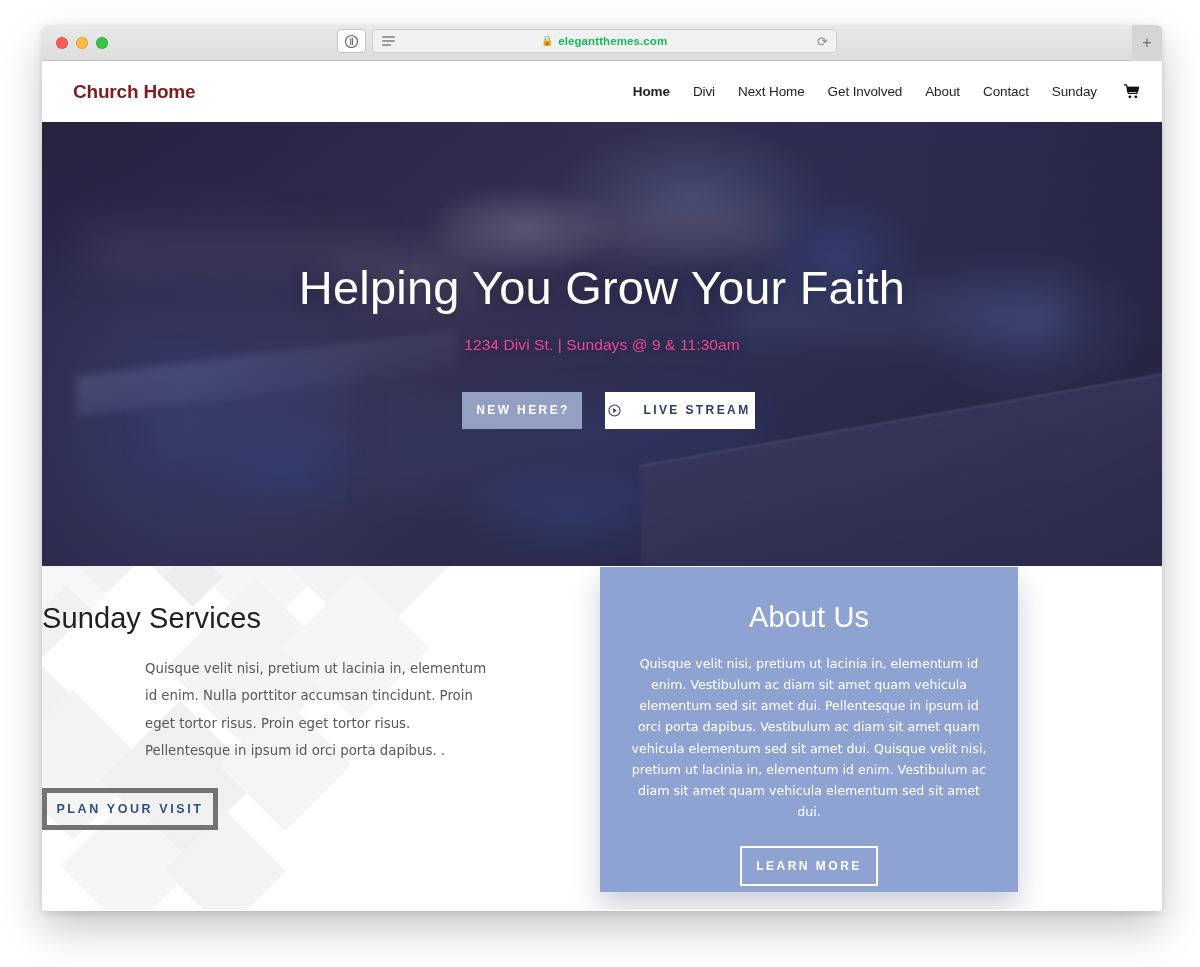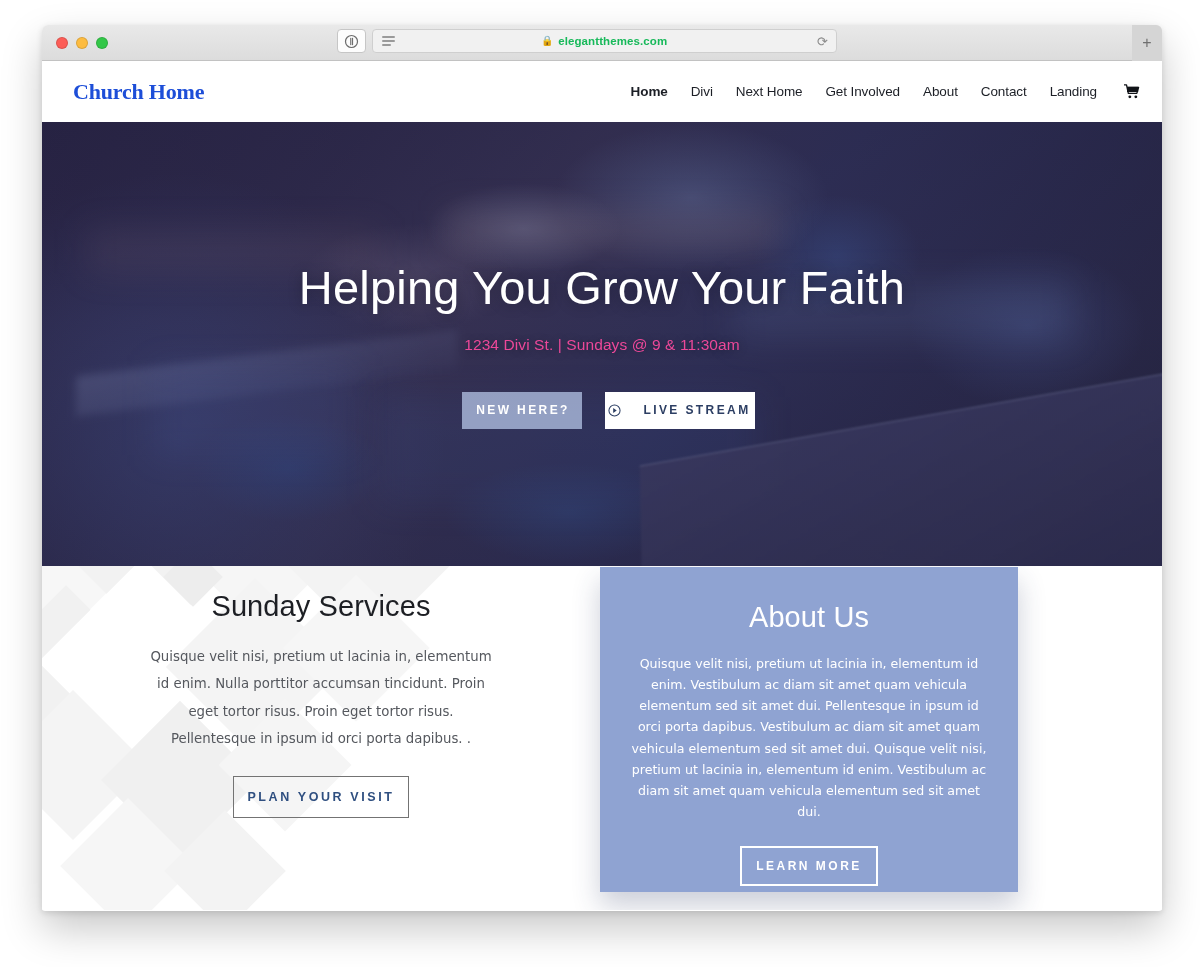--- a/index.html
+++ b/index.html
@@ -119,25 +119,24 @@
     position: relative;
     height: 61px;
     background: #ffffff;
     display: flex;
     align-items: center;
     justify-content: space-between;
     padding: 0 22px 0 31px;
     z-index: 5;
   }
   .site-logo {
-    font-size: 22px;
+    font-size: 19px;
     font-weight: 700;
-    color: #1d4ed8;
+    color: #7f1d1d;
     letter-spacing: -0.2px;
-    font-family: Liberation Serif, serif;
   }
   .main-nav {
     display: flex;
     align-items: flex-start;
     gap: 23px;
   }
   .nav-link {
     font-size: 13.5px;
     color: #1c1f26;
     white-space: nowrap;
@@ -277,22 +276,21 @@
     position: absolute;
     transform: rotate(45deg);
     background: #f3f3f3;
   }
 
   .services-col {
     position: absolute;
     left: 0;
     top: 0;
     width: 558px;
-    text-align: center;
-    padding-top: 24px;
+    padding-top: 36px;
     z-index: 2;
   }
   .services-title {
     font-size: 29px;
     font-weight: 300;
     color: #1d1f24;
     letter-spacing: 0.1px;
   }
   .services-body {
     margin: 20px auto 0;
@@ -302,21 +300,21 @@
     color: #55585e;
     font-family: "DejaVu Sans", sans-serif;
   }
   .btn-plan-visit {
     margin-top: 24px;
     display: inline-flex;
     align-items: center;
     justify-content: center;
     width: 176px;
     height: 42px;
-    border: 1px solid #737373;
+    border: 5px solid #737373;
     color: #2f4f80;
     font-size: 12.5px;
     letter-spacing: 2.6px;
     font-weight: 600;
     background: transparent;
   }
 
   .about-card {
     position: absolute;
     left: 558px;
@@ -399,21 +397,21 @@
 
   <div class="site-header">
     <div class="site-logo">Church Home</div>
     <nav class="main-nav">
       <a class="nav-link active">Home</a>
       <a class="nav-link">Divi</a>
       <a class="nav-link">Next Home</a>
       <a class="nav-link">Get Involved</a>
       <a class="nav-link">About</a>
       <a class="nav-link">Contact</a>
-      <a class="nav-link">Landing</a>
+      <a class="nav-link">Sunday</a>
       <span class="cart-icon">
         <svg width="17" height="15" viewBox="0 0 20 18">
           <path d="M1 1h3l2.2 10.2h10.2l2.1-7.2H5.4" fill="none" stroke="#111318" stroke-width="1.6" stroke-linejoin="round"></path>
           <rect x="4.6" y="3.4" width="13.4" height="6.2" fill="#111318"></rect>
           <circle cx="8" cy="15.4" r="1.7" fill="#111318"></circle>
           <circle cx="15.2" cy="15.4" r="1.7" fill="#111318"></circle>
         </svg>
       </span>
     </nav>
   </div>

